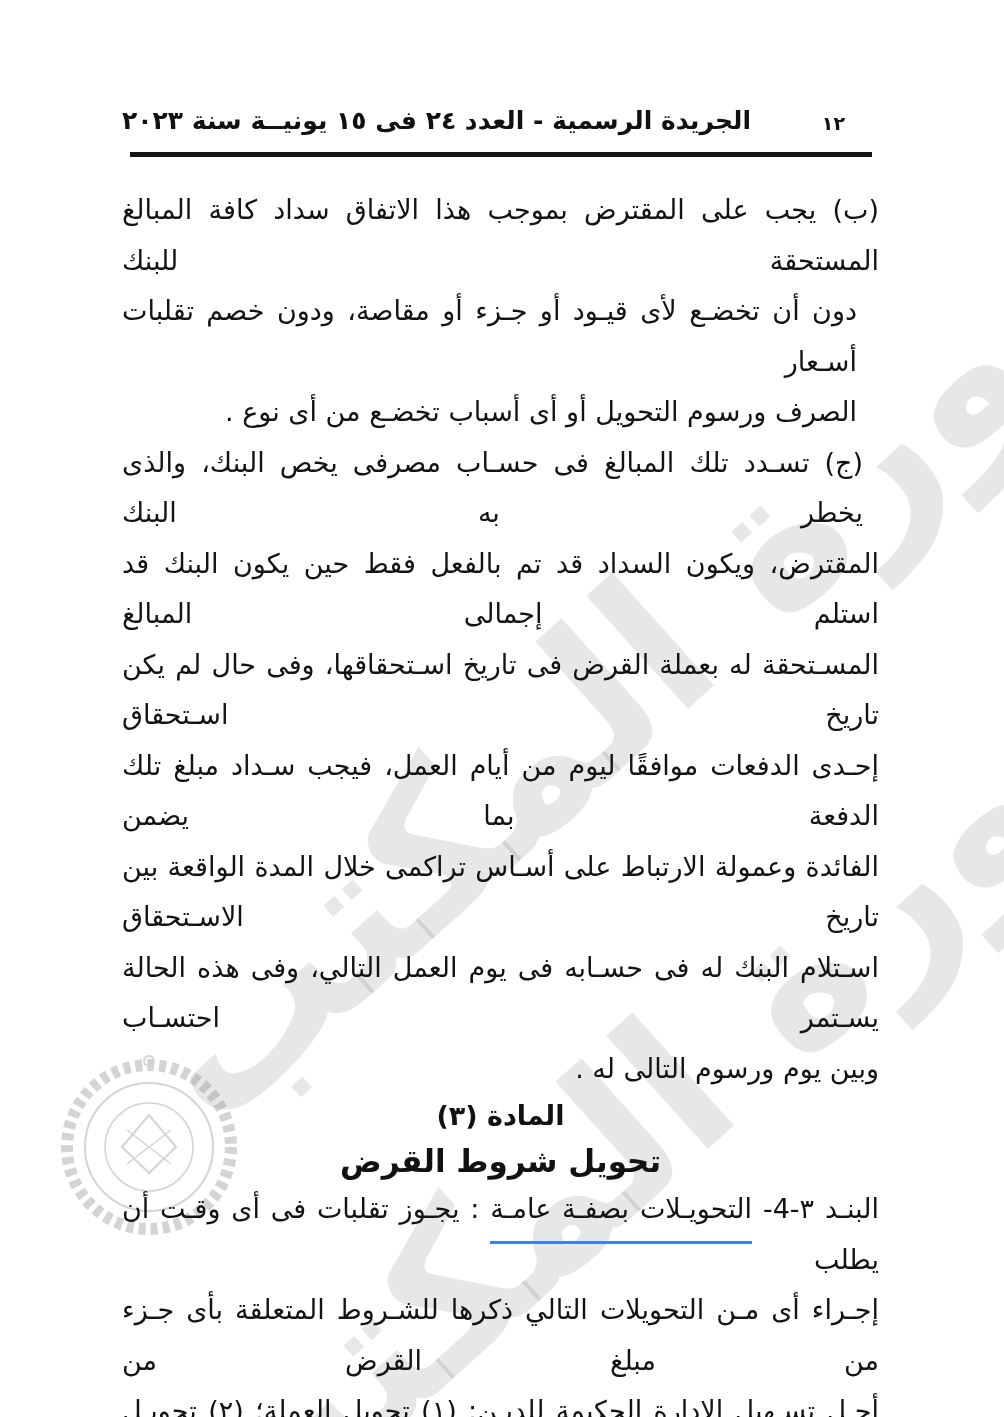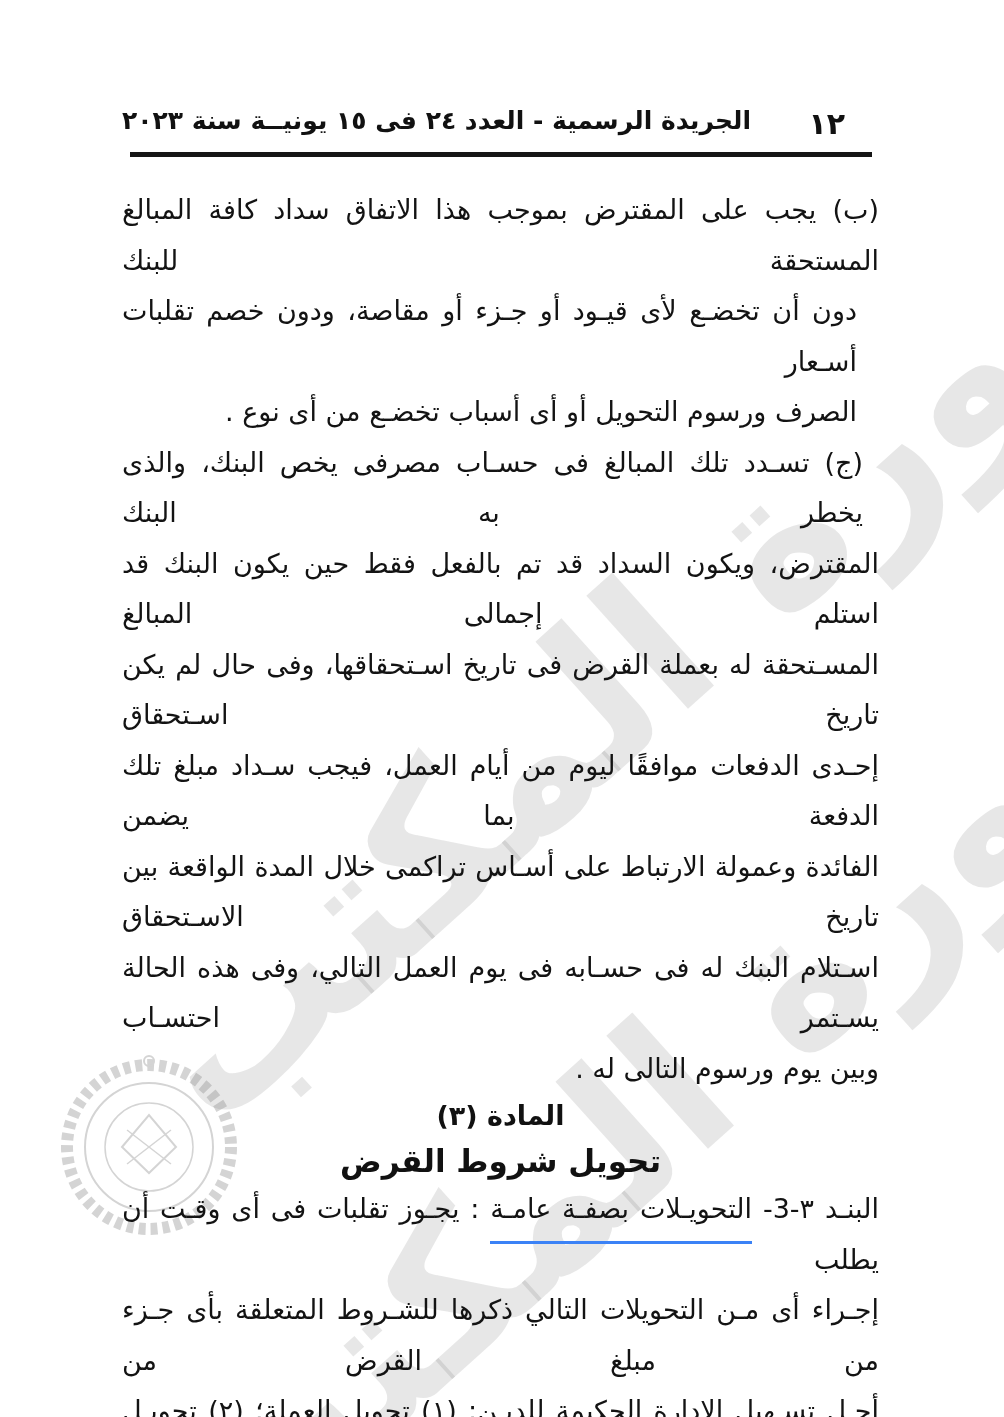--- a/index.html
+++ b/index.html
@@ -13,22 +13,22 @@
     color:#111;
   }
   
   .header-title{
     position:absolute;top:106px;right:125px;left:122px;
     text-align:left;
     font-size:25px;font-weight:bold;
     letter-spacing:.5px;
   }
   .page-num{
-    position:absolute;top:106px;right:159px;
-    font-size:30px;font-weight:bold;
+    position:absolute;top:112px;right:159px;
+    font-size:19px;font-weight:bold;
   }
   .header-rule{
     position:absolute;top:152px;left:130px;
     width:742px;height:5px;background:#151515;
   }
   
   .content{
     position:absolute;top:185px;right:125px;left:122px;
   }
   .line{
@@ -116,18 +116,18 @@
     <div class="line">المقترض، ويكون السداد قد تم بالفعل فقط حين يكون البنك قد استلم إجمالى المبالغ</div>
     <div class="line">المسـتحقة له بعملة القرض فى تاريخ اسـتحقاقها، وفى حال لم يكن تاريخ اسـتحقاق</div>
     <div class="line">إحـدى الدفعات موافقًا ليوم من أيام العمل، فيجب سـداد مبلغ تلك الدفعة بما يضمن</div>
     <div class="line">الفائدة وعمولة الارتباط على أسـاس تراكمى خلال المدة الواقعة بين تاريخ الاسـتحقاق</div>
     <div class="line">اسـتلام البنك له فى حسـابه فى يوم العمل التالي، وفى هذه الحالة يسـتمر احتسـاب</div>
     <div class="line end">وبين يوم ورسوم التالى له .</div>
 
     <div class="h1">المادة (٣)</div>
     <div class="h2">تحويل شروط القرض</div>
 
-    <div class="line"><span>البنـد ٣-3- </span><span class="u">التحويـلات بصفـة عامـة</span><span> : يجـوز تقلبات فى أى وقـت أن يطلب</span></div>
+    <div class="line"><span>البنـد ٣-4- </span><span class="u">التحويـلات بصفـة عامـة</span><span> : يجـوز تقلبات فى أى وقـت أن يطلب</span></div>
     <div class="line">إجـراء أى مـن التحويلات التالي ذكرها للشـروط المتعلقة بأى جـزء من مبلغ القرض من</div>
     <div class="line">أجـل تسـهيل الإدارة الحكيمة للديـن: (١) تحويل العملة؛ (٢) تحويـل معدل الفائدة؛</div>
 
   </div>
 </div>
 
 </body></html>

